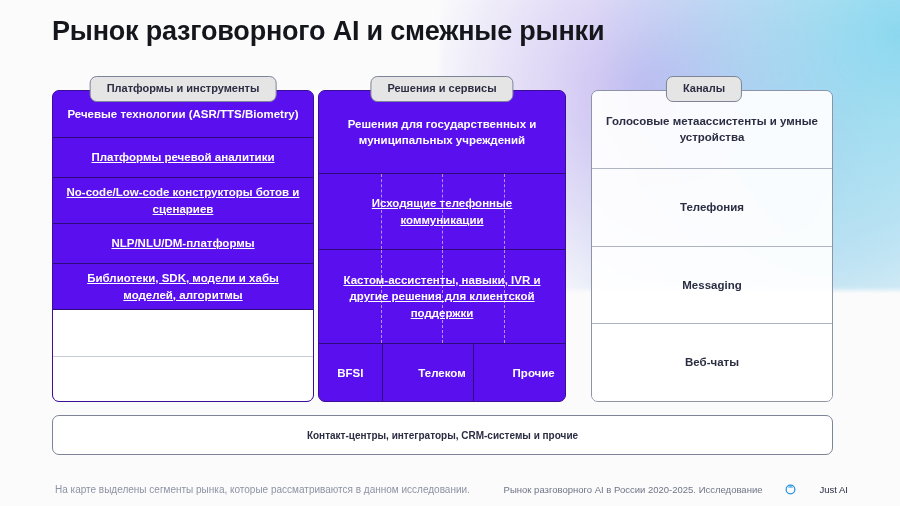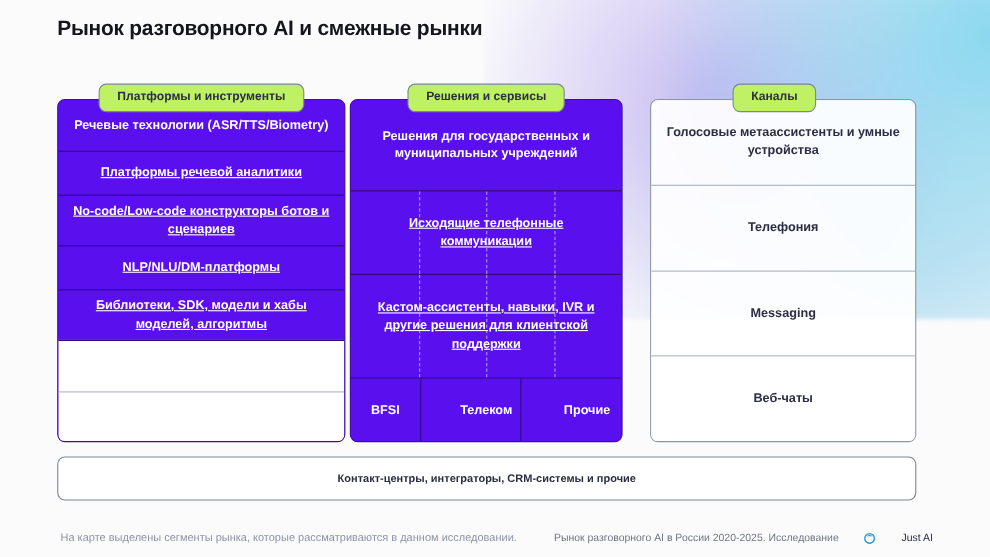--- a/index.html
+++ b/index.html
@@ -37,21 +37,21 @@
     position: relative;
     width: 900px;
     height: 506px;
   }
 
   
   #page-title {
     position: absolute;
     left: 52px;
     top: 16px;
-    font-size: 19px;
+    font-size: 27px;
     font-weight: bold;
     letter-spacing: -0.2px;
     color: #15161c;
     white-space: nowrap;
   }
 
   
   .column {
     position: absolute;
     top: 90px;
@@ -71,21 +71,21 @@
     background: #5a0fef;
     border-color: #3a0f95;
   }
 
   
   .col-pill {
     position: absolute;
     top: -14px;
     left: 50%;
     transform: translateX(-50%);
-    background: #bef264;
+    background: #e5e5e5;
     border: 1px solid #7d8497;
     border-radius: 7px;
     padding: 6px 16px 7px 16px;
     font-size: 11px;
     font-weight: bold;
     color: #2b2d42;
     white-space: nowrap;
     z-index: 6;
     line-height: 1;
   }

